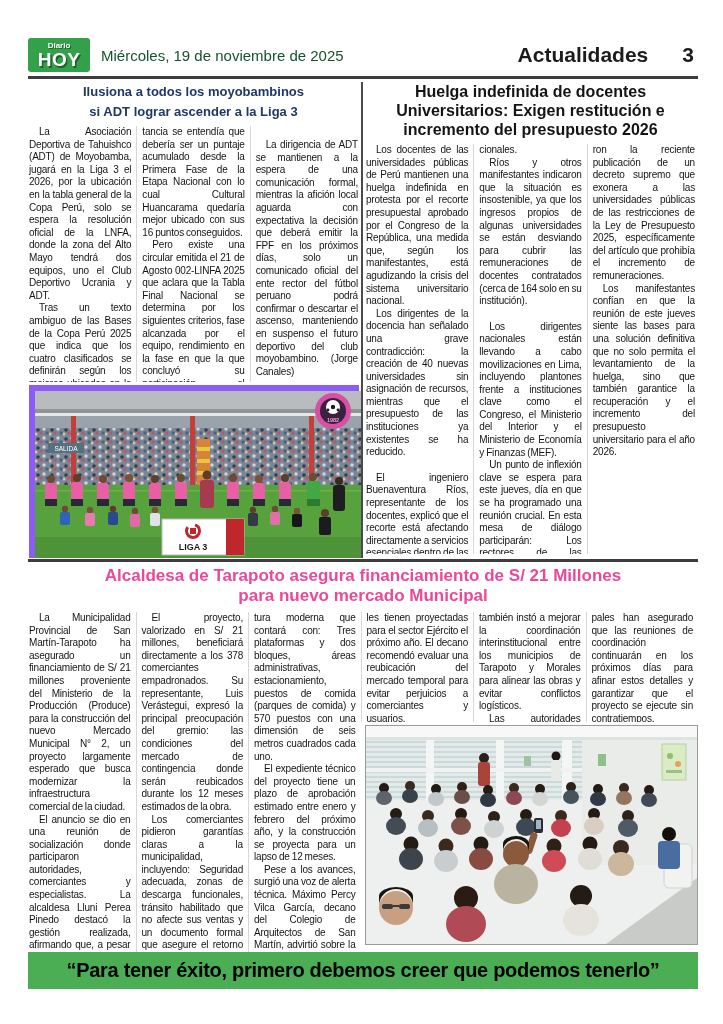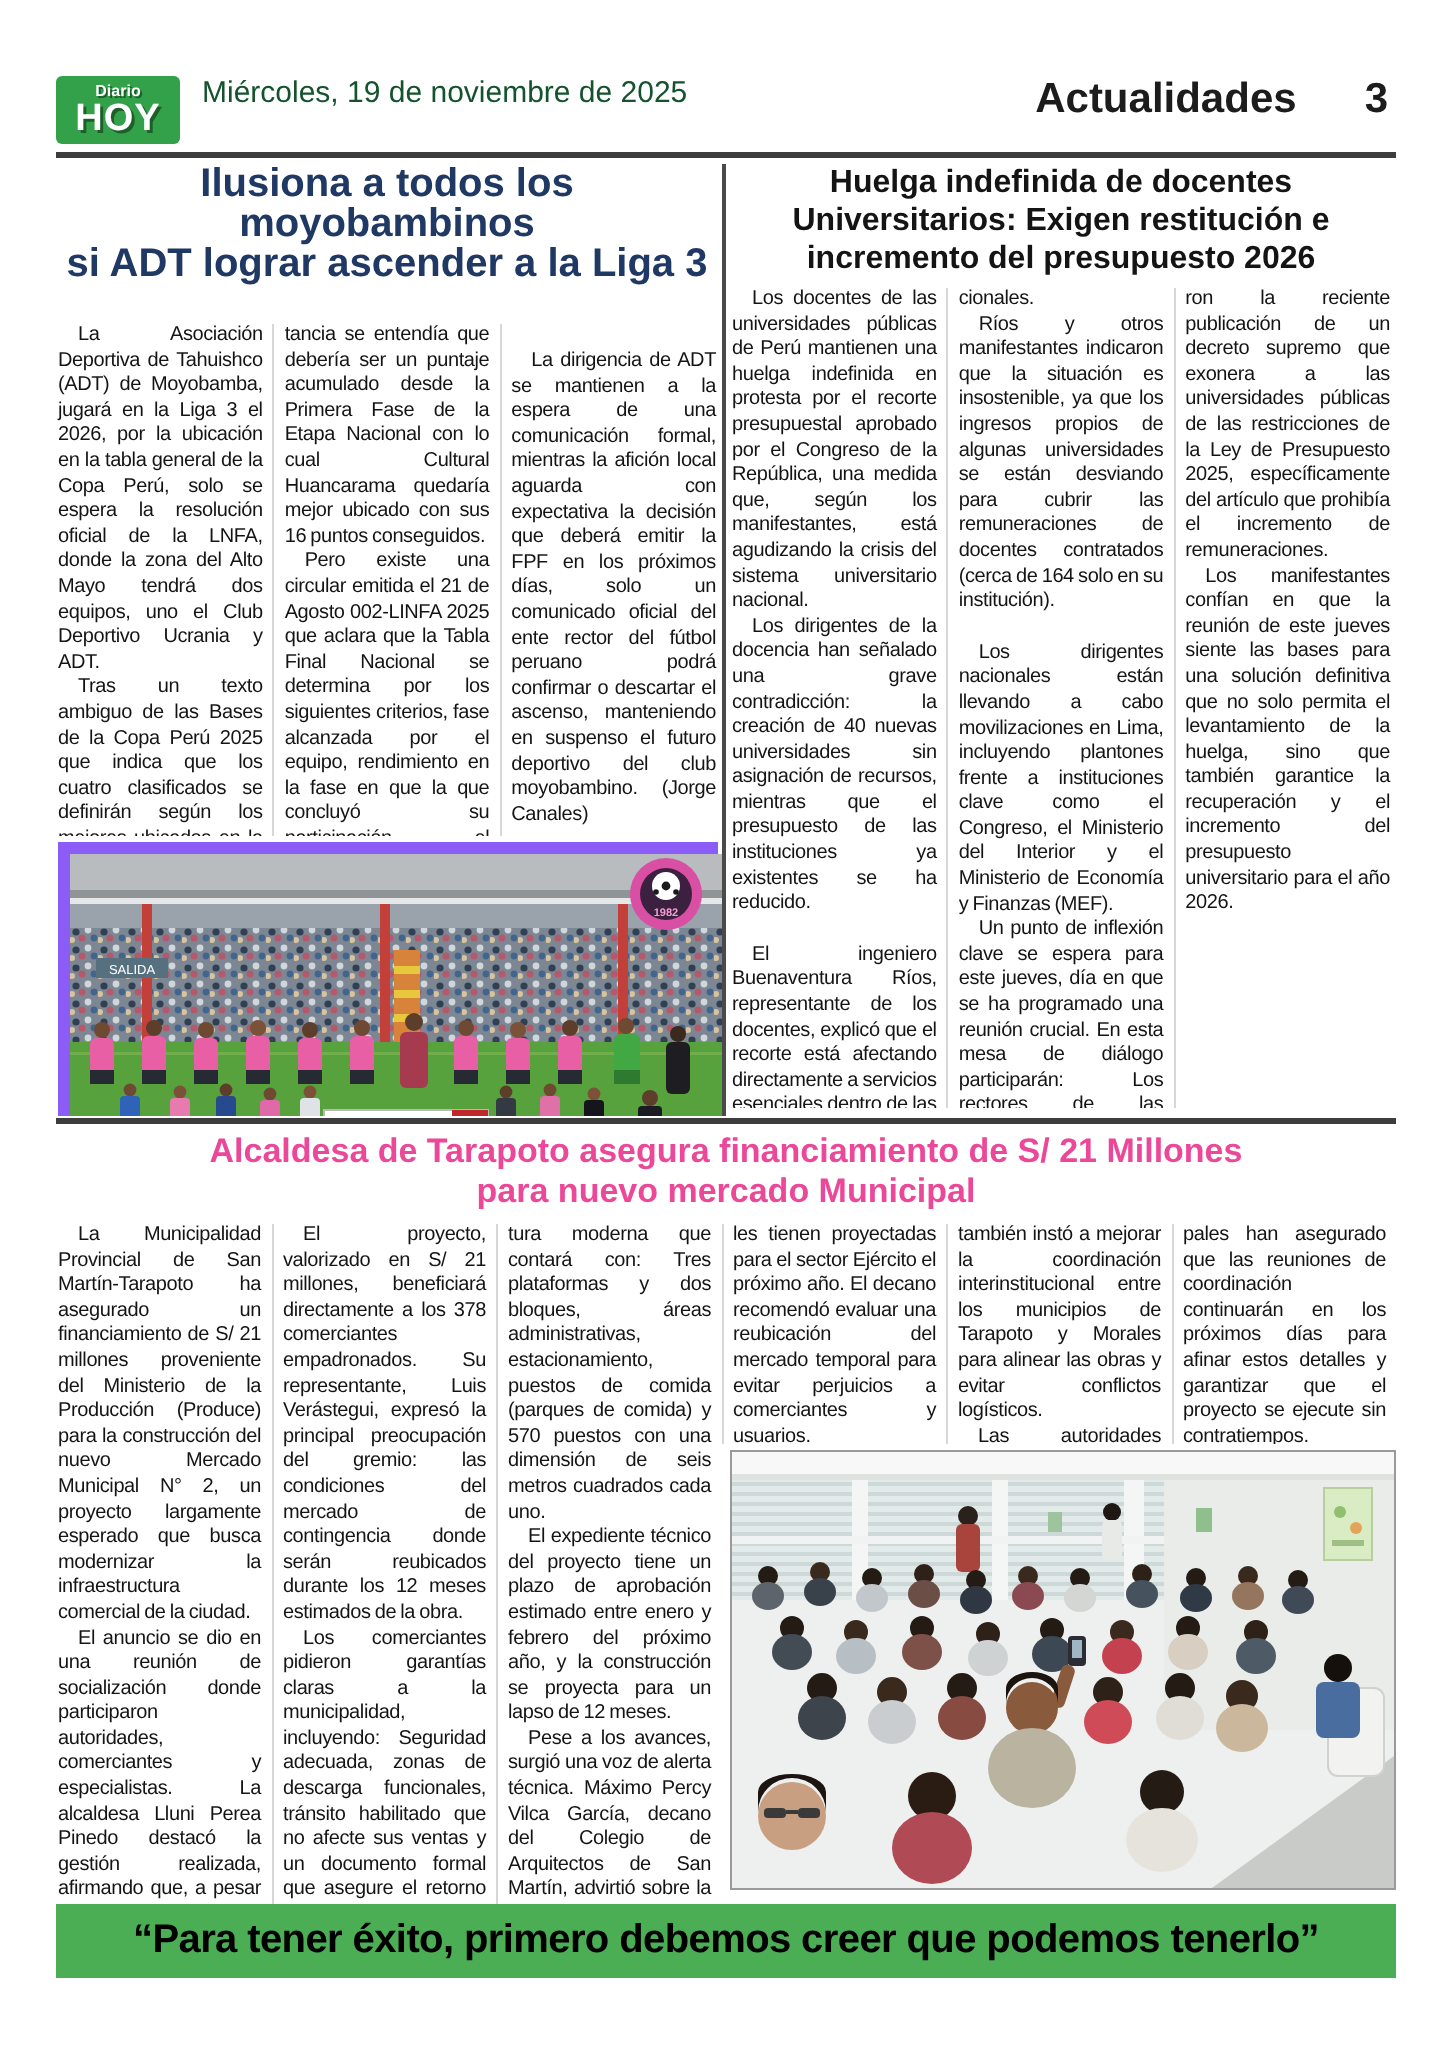--- a/index.html
+++ b/index.html
@@ -3,37 +3,37 @@
 <meta charset="utf-8">
 <style>
   * { box-sizing: border-box; margin: 0; padding: 0; }
   html,body { background:#e9e9e9; }
   .page {
     position: relative; width: 723px; height: 1024px; background:#fff;
     font-family: "Liberation Sans", sans-serif; color:#111; overflow:hidden;
     margin: 0 auto; box-shadow: 0 0 4px rgba(0,0,0,.25);
   }
   
-  .hdr { position:absolute; left:28px; top:38px; width:670px; height:34px; display:flex; align-items:flex-start; }
+  .hdr { position:absolute; left:28px; top:38px; width:670px; height:34px; display:flex; align-items:center; }
   .logo { width:62px; height:34px; background:#33a04a; border-radius:3px; display:flex; flex-direction:column; align-items:center; justify-content:center; line-height:1; }
   .logo-top { font-size:8px; font-weight:bold; color:#fff; text-shadow:1px 1px 0 #1c5f28; }
   .logo-main { font-size:19px; font-weight:bold; color:#fff; letter-spacing:.5px; text-shadow:1.5px 1.5px 0 #1c5f28; }
   .hdr-date { margin-left:11px; font-size:15px; color:#14532d; }
   .hdr-section { margin-left:auto; font-size:21px; font-weight:bold; color:#1c1c1c; }
   .hdr-page { font-size:21px; font-weight:bold; margin-left:34px; margin-right:4px; color:#1c1c1c; }
   .hdr-rule { position:absolute; left:28px; top:76px; width:670px; height:3px; background:#3d3d3d; }
 
   
   .top-section { position:absolute; left:28px; top:82px; width:670px; height:476px; display:flex; overflow:hidden; }
   .art1 { width:331px; }
   .vdiv { width:2px; background:#4a4a4a; margin:0 2px; }
   .art2 { width:331px; }
   h2 { text-align:center; font-weight:bold; }
   .hline { display:block; }
-  .art1 h2 { font-size:20px; line-height:20px; color:#1f3864; margin-bottom:20px; }
+  .art1 h2 { font-size:13px; line-height:20px; color:#1f3864; margin-bottom:4px; }
   .art2 h2 { font-size:16px; line-height:19px; color:#141414; margin-bottom:5px; }
   .cols { display:flex; overflow:hidden; }
   .col { flex:1 1 0; padding:0 5px; overflow:hidden; }
   .col:first-child { padding-left:1px; }
   .col:last-child { padding-right:1px; }
   .col + .col { border-left:1px solid #d7d7d7; }
   .col p { font-size:10px; line-height:12.6px; text-align:justify; text-indent:10px;
            letter-spacing:-0.2px; word-spacing:-0.5px; color:#141414; }
   .col p.cont { text-indent:0; }
   .col p.gap { margin-top:13px; }

